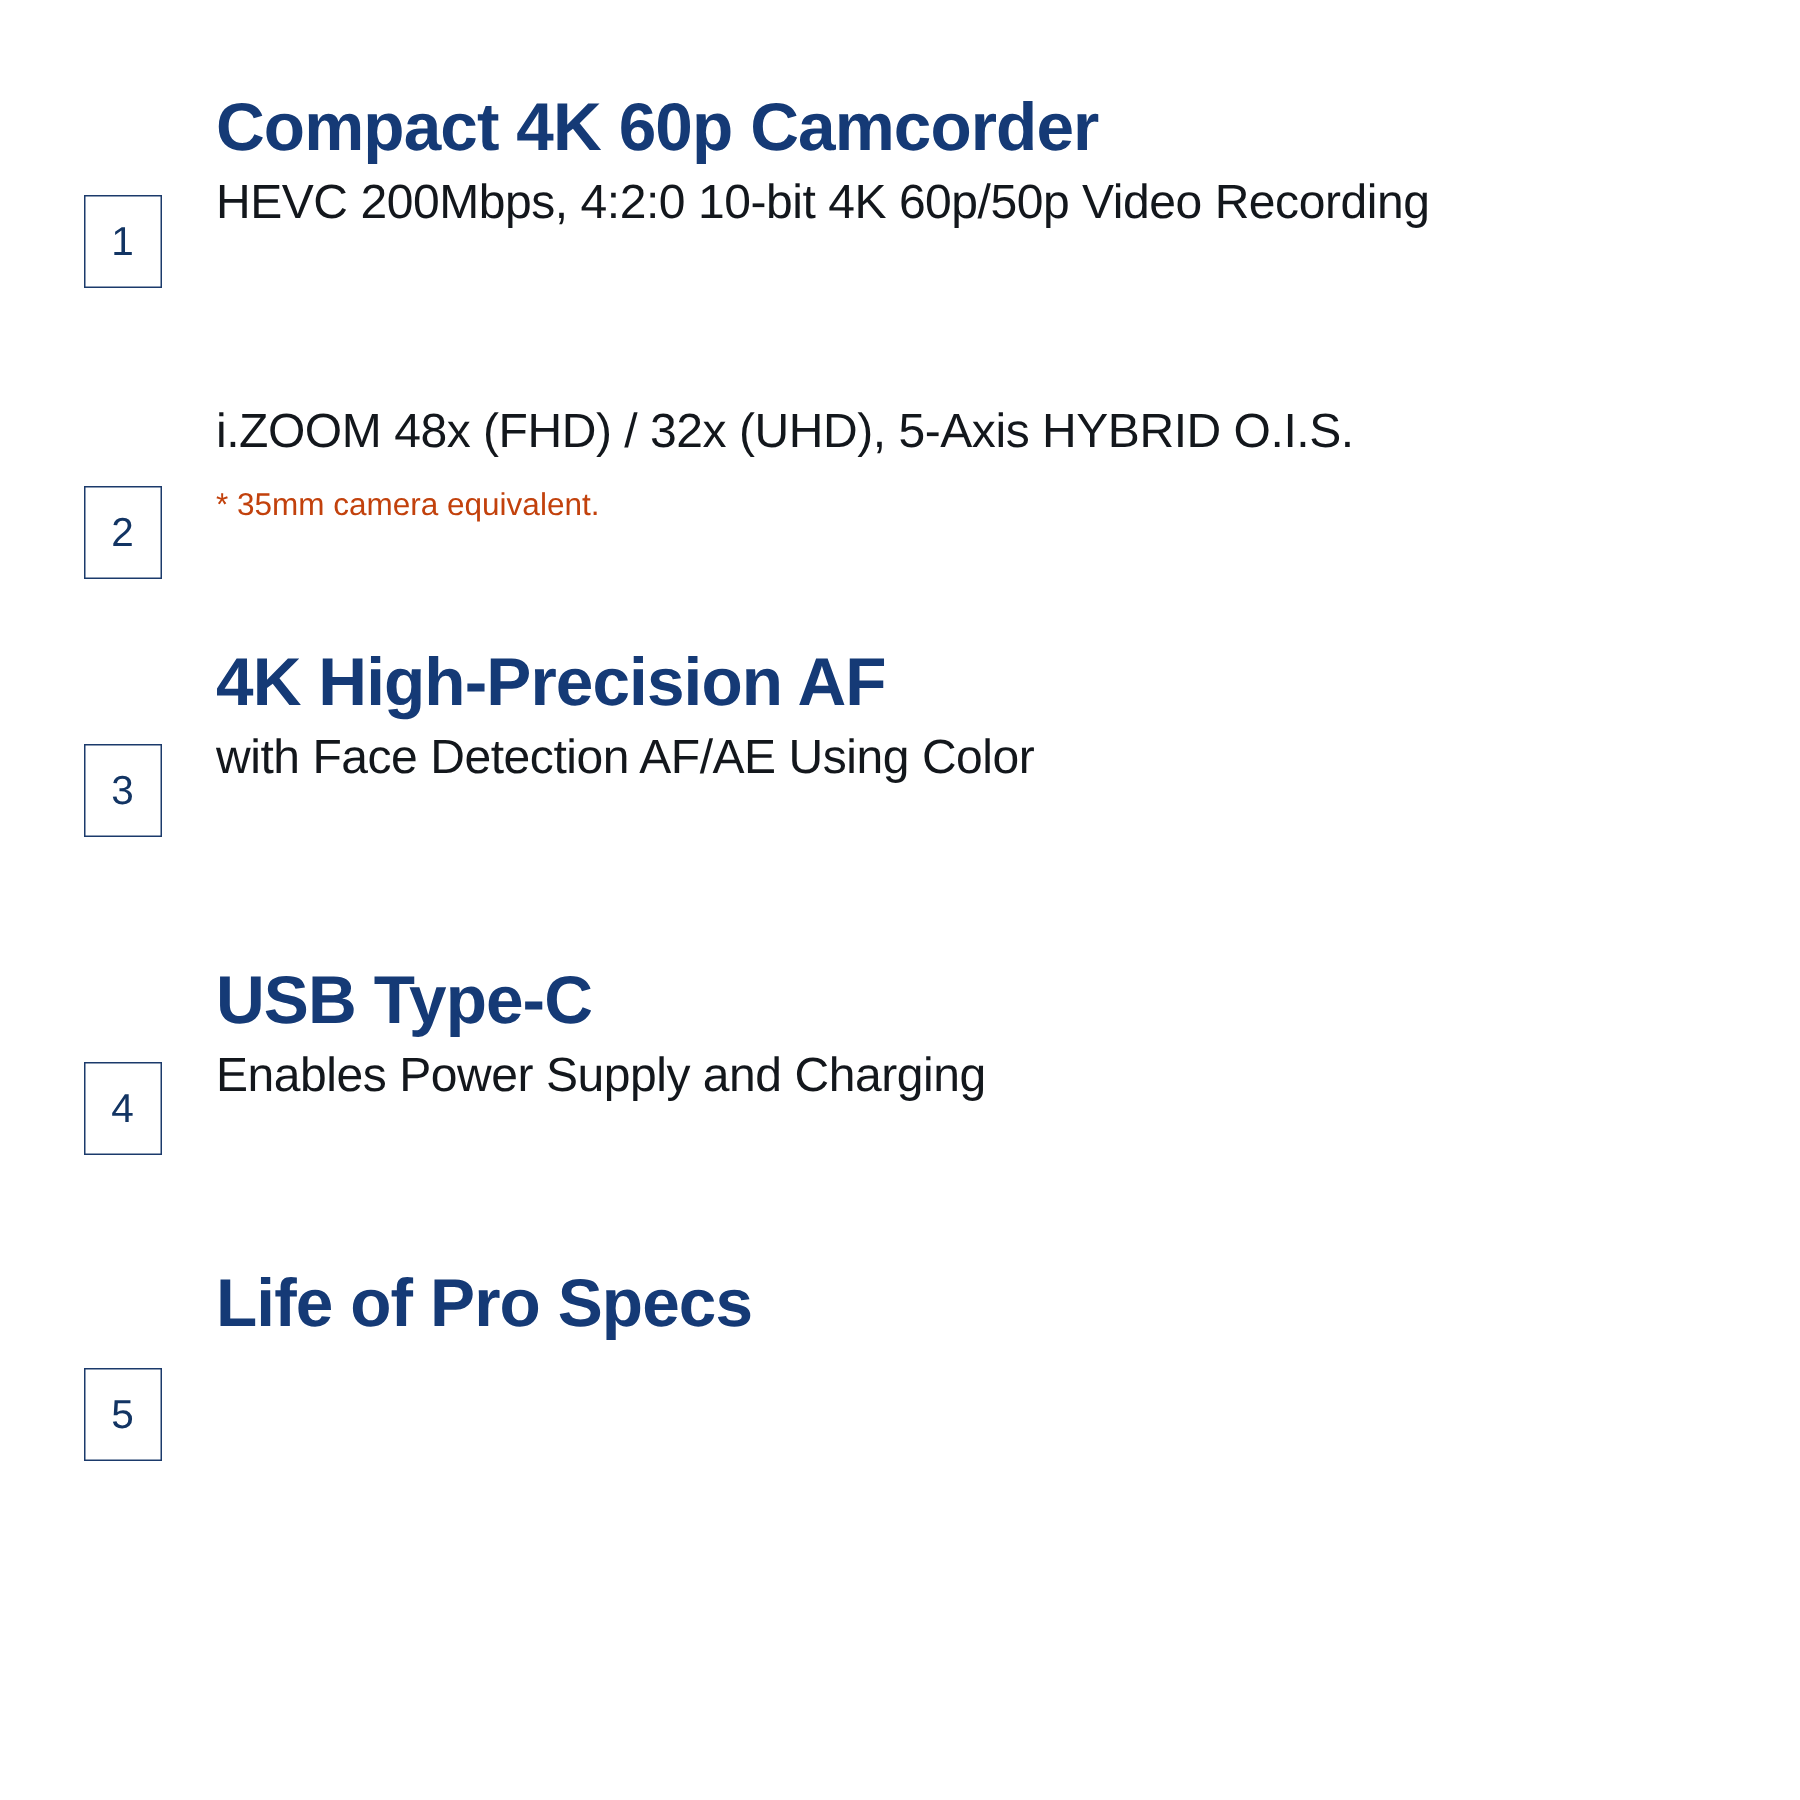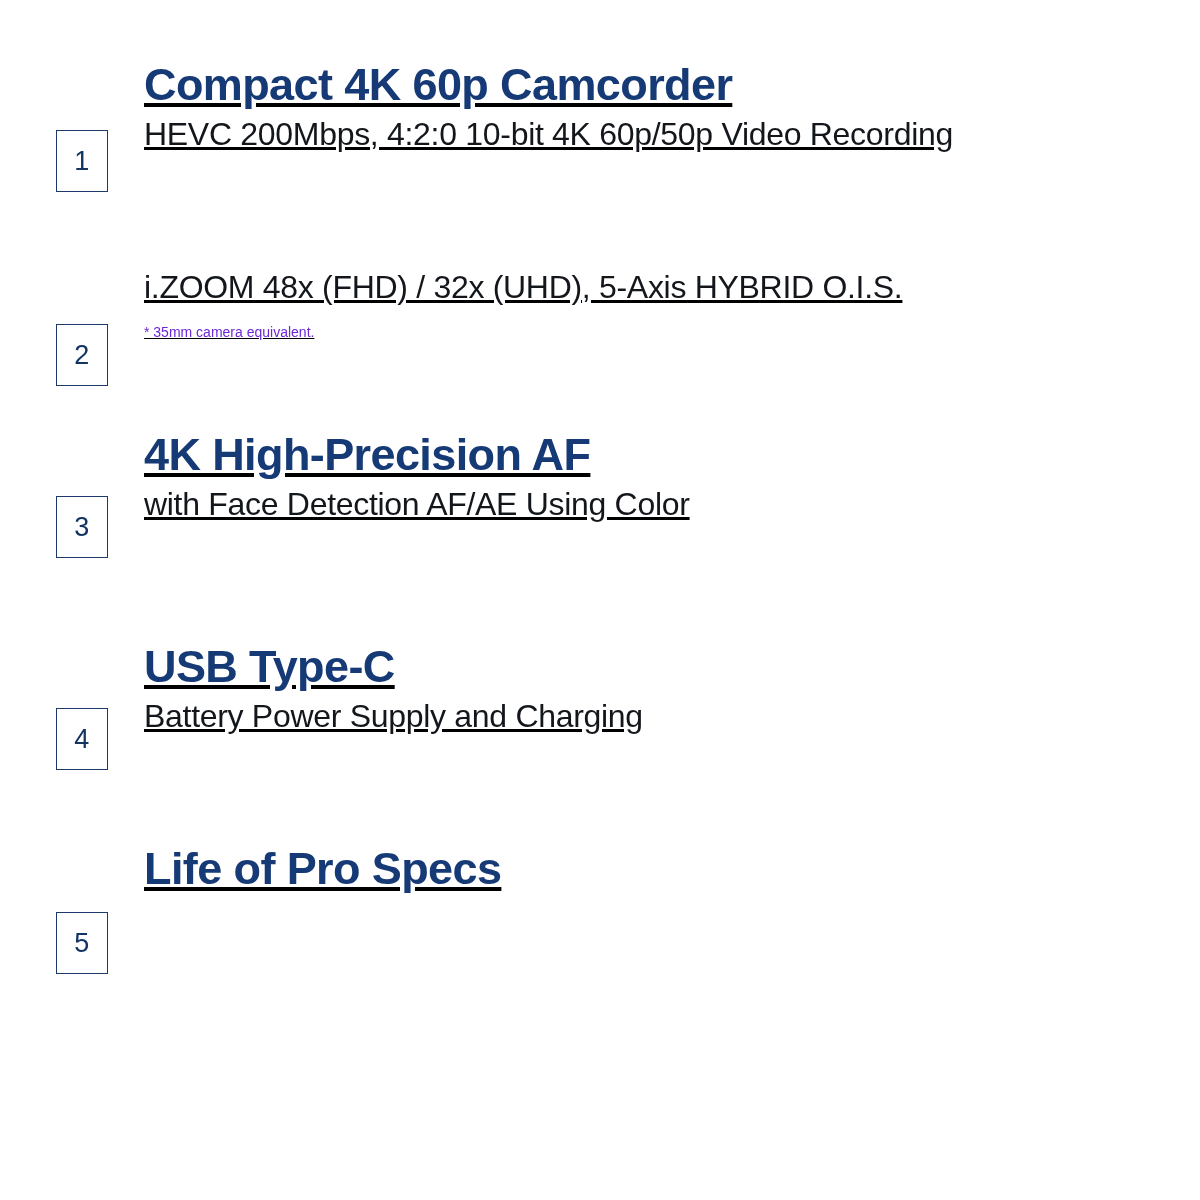--- a/index.html
+++ b/index.html
@@ -48,21 +48,20 @@
     font-family: "Liberation Sans Narrow", "Liberation Sans", sans-serif;
     font-size: 27px;
     font-weight: 400;
     letter-spacing: 0.5px;
   }
 
   .feature-body {
     flex: 1 1 auto;
     padding-left: 36px;
     margin-top: -26px;
-    text-decoration: underline;
   }
 
   .f-title {
     color: #153a76;
     font-weight: bold;
     font-size: 45px;
     line-height: 1.04;
     letter-spacing: -0.6px;
     white-space: nowrap;
     font-stretch: condensed;
@@ -75,22 +74,22 @@
     letter-spacing: -0.3px;
     margin-top: 6px;
     font-stretch: condensed;
   }
 
   .f-sub .line2 {
     display: block;
   }
 
   .f-note {
-    color: #6d28d9;
-    font-size: 14px;
+    color: #c2410c;
+    font-size: 21px;
     line-height: 1.2;
     margin-top: 18px;
     letter-spacing: 0px;
   }
 
   
   .feature.f1 { margin-bottom: 96px; }
   .feature.f2 { margin-bottom: 72px; }
   .feature.f3 { margin-bottom: 112px; }
   .feature.f4 { margin-bottom: 102px; }
@@ -144,21 +143,21 @@
       </div>
     </div>
 
     <div class="feature f4">
       <div class="badge badge-f4">
         <span>4</span>
       </div>
       <div class="feature-body">
         <div class="f-title">USB Type-C</div>
         <div class="f-sub">
-          <span>Battery Power Supply and Charging</span>
+          <span>Enables Power Supply and Charging</span>
         </div>
       </div>
     </div>
 
     <div class="feature f5">
       <div class="badge badge-f5">
         <span>5</span>
       </div>
       <div class="feature-body">
         <div class="f-title">Life of Pro Specs</div>

